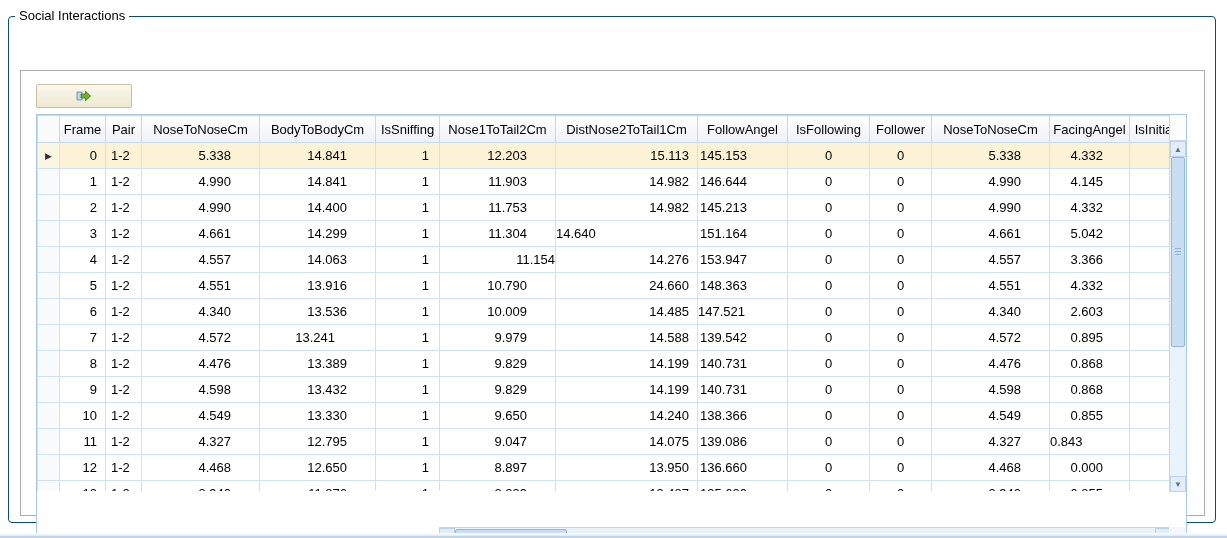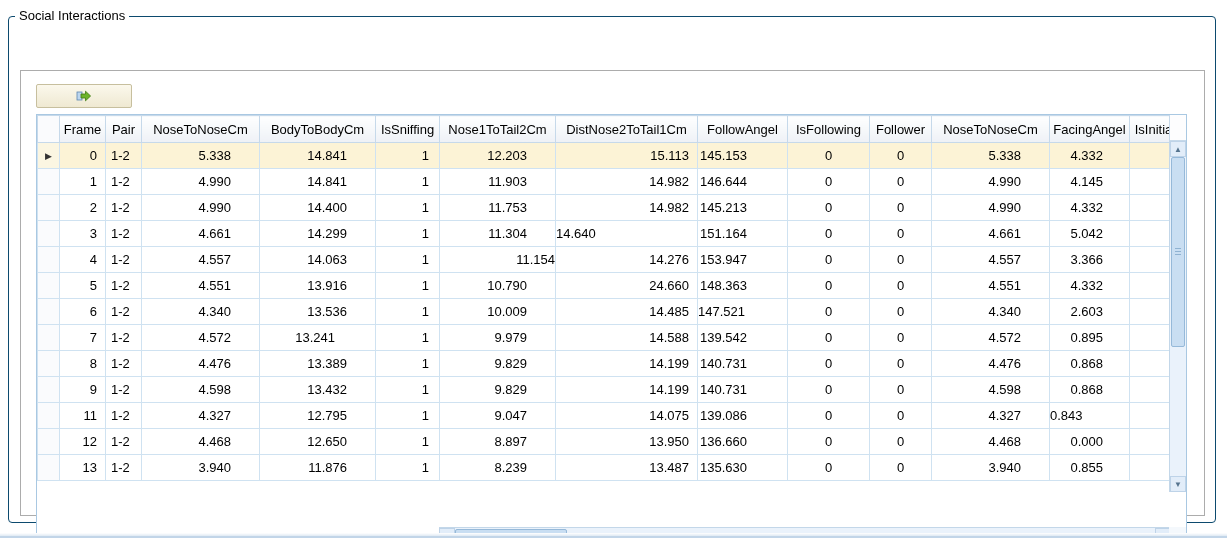--- a/index.html
+++ b/index.html
@@ -365,20 +365,36 @@
                   <td style="text-align: right; padding-right: 8px;">14.199</td>
                   <td style="text-align: right; padding-right: 40px;">140.731</td>
                   <td style="text-align: center;">0</td>
                   <td style="text-align: center;">0</td>
                   <td style="text-align: right; padding-right: 28px;">4.598</td>
                   <td style="text-align: right; padding-right: 26px;">0.868</td>
                   <td></td>
                 </tr>
                 <tr>
                   <td class="ind"></td>
+                  <td style="text-align: right; padding-right: 8px;">10</td>
+                  <td style="text-align: left; padding-left: 5px;">1-2</td>
+                  <td style="text-align: right; padding-right: 28px;">4.549</td>
+                  <td style="text-align: right; padding-right: 28px;">13.330</td>
+                  <td style="text-align: right; padding-right: 10px;">1</td>
+                  <td style="text-align: right; padding-right: 28px;">9.650</td>
+                  <td style="text-align: right; padding-right: 8px;">14.240</td>
+                  <td style="text-align: right; padding-right: 40px;">138.366</td>
+                  <td style="text-align: center;">0</td>
+                  <td style="text-align: center;">0</td>
+                  <td style="text-align: right; padding-right: 28px;">4.549</td>
+                  <td style="text-align: right; padding-right: 26px;">0.855</td>
+                  <td></td>
+                </tr>
+                <tr>
+                  <td class="ind"></td>
                   <td style="text-align: right; padding-right: 8px;">11</td>
                   <td style="text-align: left; padding-left: 5px;">1-2</td>
                   <td style="text-align: right; padding-right: 28px;">4.327</td>
                   <td style="text-align: right; padding-right: 28px;">12.795</td>
                   <td style="text-align: right; padding-right: 10px;">1</td>
                   <td style="text-align: right; padding-right: 28px;">9.047</td>
                   <td style="text-align: right; padding-right: 8px;">14.075</td>
                   <td style="text-align: right; padding-right: 40px;">139.086</td>
                   <td style="text-align: center;">0</td>
                   <td style="text-align: center;">0</td>

